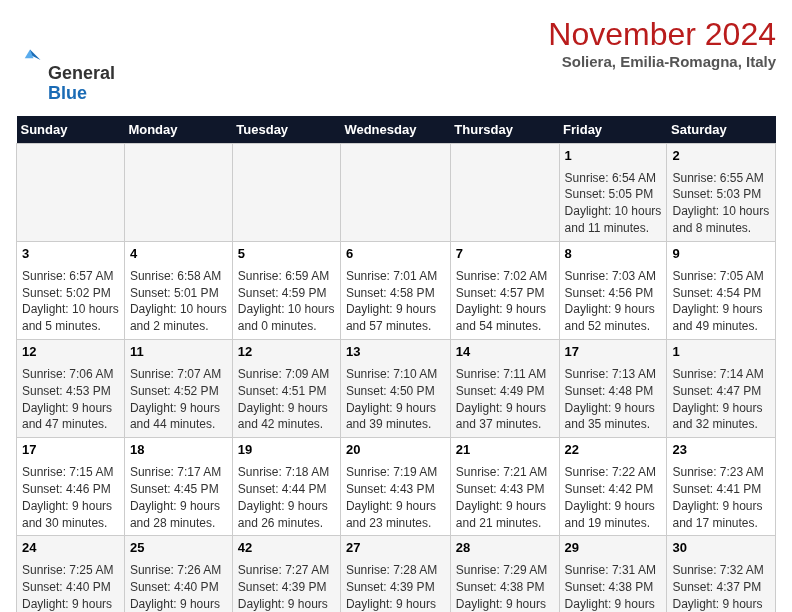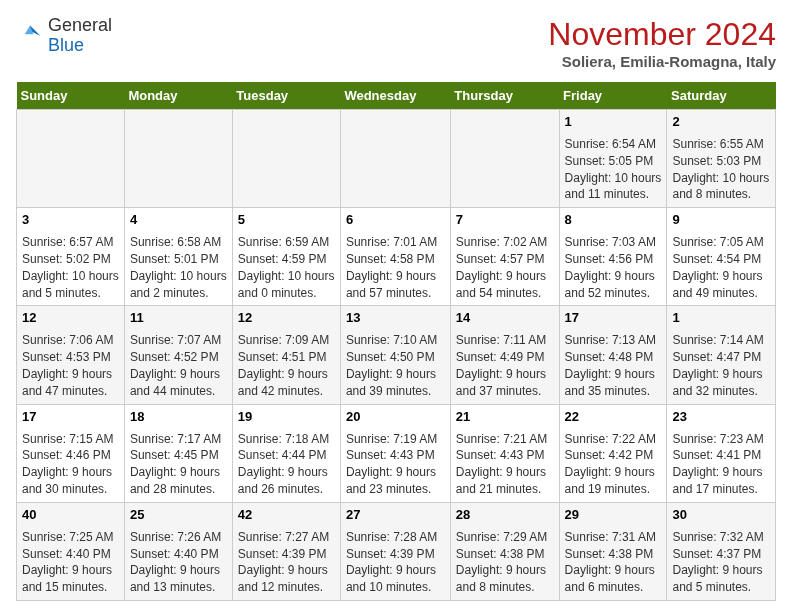--- a/index.html
+++ b/index.html
@@ -16,22 +16,23 @@
       align-items: flex-start;
       margin-bottom: 12px;
     }
     .logo {
       display: flex;
       align-items: center;
       gap: 4px;
     }
     .logo-text {
       font-size: 18px;
-      font-weight: normal;
+      font-weight: bold;
       line-height: 1.1;
+      margin-top: 48px;
     }
     .logo-general { color: #333; }
     .logo-blue { color: #1a6bb5; }
     .logo-icon {
       width: 28px;
       height: 28px;
     }
     .title-area {
       text-align: right;
     }
@@ -44,21 +45,21 @@
       font-size: 15px;
       color: #555;
       font-weight: bold;
     }
     table {
       width: 100%;
       border-collapse: collapse;
       font-size: 11px;
     }
     thead tr th {
-      background-color: #4d7c0f;
+      background-color: #0f172a;
       color: #fff;
       padding: 6px 4px;
       text-align: left;
       font-size: 13px;
       font-weight: bold;
     }
     tbody tr td {
       border: 1px solid #ccc;
       vertical-align: top;
       padding: 4px 5px;
@@ -222,21 +223,21 @@
           <span class="day-number">22</span>
           <div class="day-info">Sunrise: 7:22 AM<br>Sunset: 4:42 PM<br>Daylight: 9 hours and 19 minutes.</div>
         </td>
         <td>
           <span class="day-number">23</span>
           <div class="day-info">Sunrise: 7:23 AM<br>Sunset: 4:41 PM<br>Daylight: 9 hours and 17 minutes.</div>
         </td>
       </tr>
       <tr>
         <td>
-          <span class="day-number">40</span>
+          <span class="day-number">24</span>
           <div class="day-info">Sunrise: 7:25 AM<br>Sunset: 4:40 PM<br>Daylight: 9 hours and 15 minutes.</div>
         </td>
         <td>
           <span class="day-number">25</span>
           <div class="day-info">Sunrise: 7:26 AM<br>Sunset: 4:40 PM<br>Daylight: 9 hours and 13 minutes.</div>
         </td>
         <td>
           <span class="day-number">42</span>
           <div class="day-info">Sunrise: 7:27 AM<br>Sunset: 4:39 PM<br>Daylight: 9 hours and 12 minutes.</div>
         </td>

